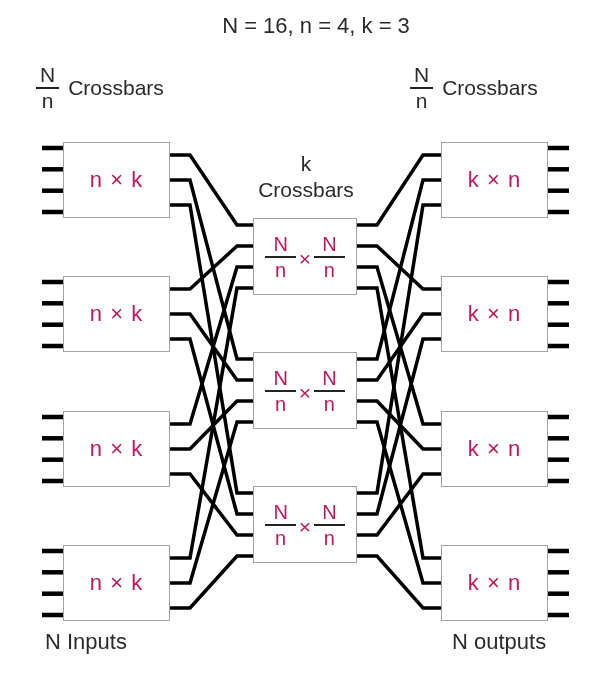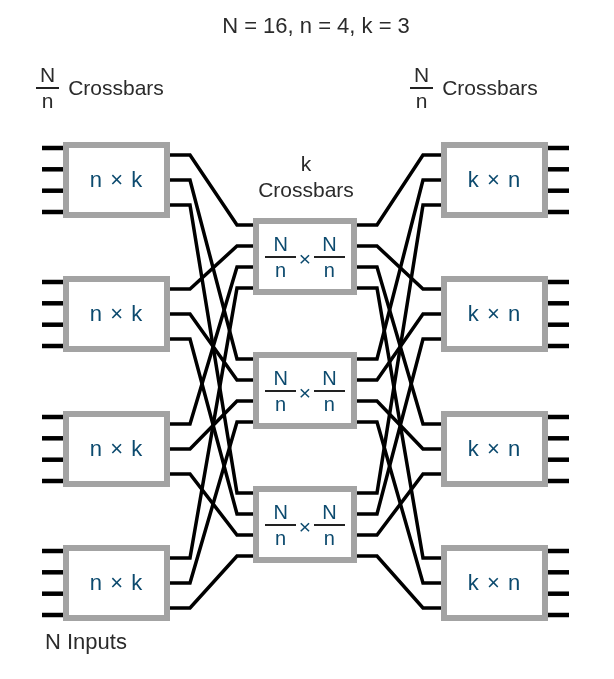--- a/index.html
+++ b/index.html
@@ -25,23 +25,23 @@
     position:absolute;left:229px;top:151px;width:154px;text-align:center;
     font-size:21px;line-height:26px;color:#2b2b2b;z-index:3;
   }
   .footer-label{
     position:absolute;top:629px;font-size:22px;color:#2b2b2b;z-index:3;white-space:nowrap;text-align:right;
   }
   .footer-label.inputs{left:45px;}
   .footer-label.outputs{left:452px;}
   .wires{position:absolute;left:0;top:0;z-index:1;}
   .box{
-    position:absolute;box-sizing:border-box;background:#ffffff;border:6px solid #a3a3a3;
+    position:absolute;box-sizing:border-box;background:#ffffff;border:1px solid #a3a3a3;
     display:flex;align-items:center;justify-content:center;z-index:2;
-    font-size:22px;color:#0c4a6e;letter-spacing:1px;
+    font-size:22px;color:#be185d;letter-spacing:1px;
   }
   .mid-box{letter-spacing:0;}
   .mid-frac{display:inline-flex;flex-direction:column;align-items:center;font-size:20px;line-height:1.1;}
   .mid-frac .top{border-bottom:2px solid #222;padding:0 8px 1px;}
   .mid-frac .bot{padding-top:1px;}
   .mid-times{font-size:21px;margin:0 3px;position:relative;top:2px;}
 </style>
 </head>
 <body>
 
@@ -183,14 +183,15 @@
       </div>
       <div class="box" style="left: 441px; top: 411px; width: 107px; height: 76px;">
         <span>k × n</span>
       </div>
       <div class="box" style="left: 441px; top: 545px; width: 107px; height: 76px;">
         <span>k × n</span>
       </div>
     </div>
 
   <div class="footer-label inputs">N Inputs</div>
+  <div class="footer-label outputs">N outputs</div>
 
 </div>
 
 </body></html>

